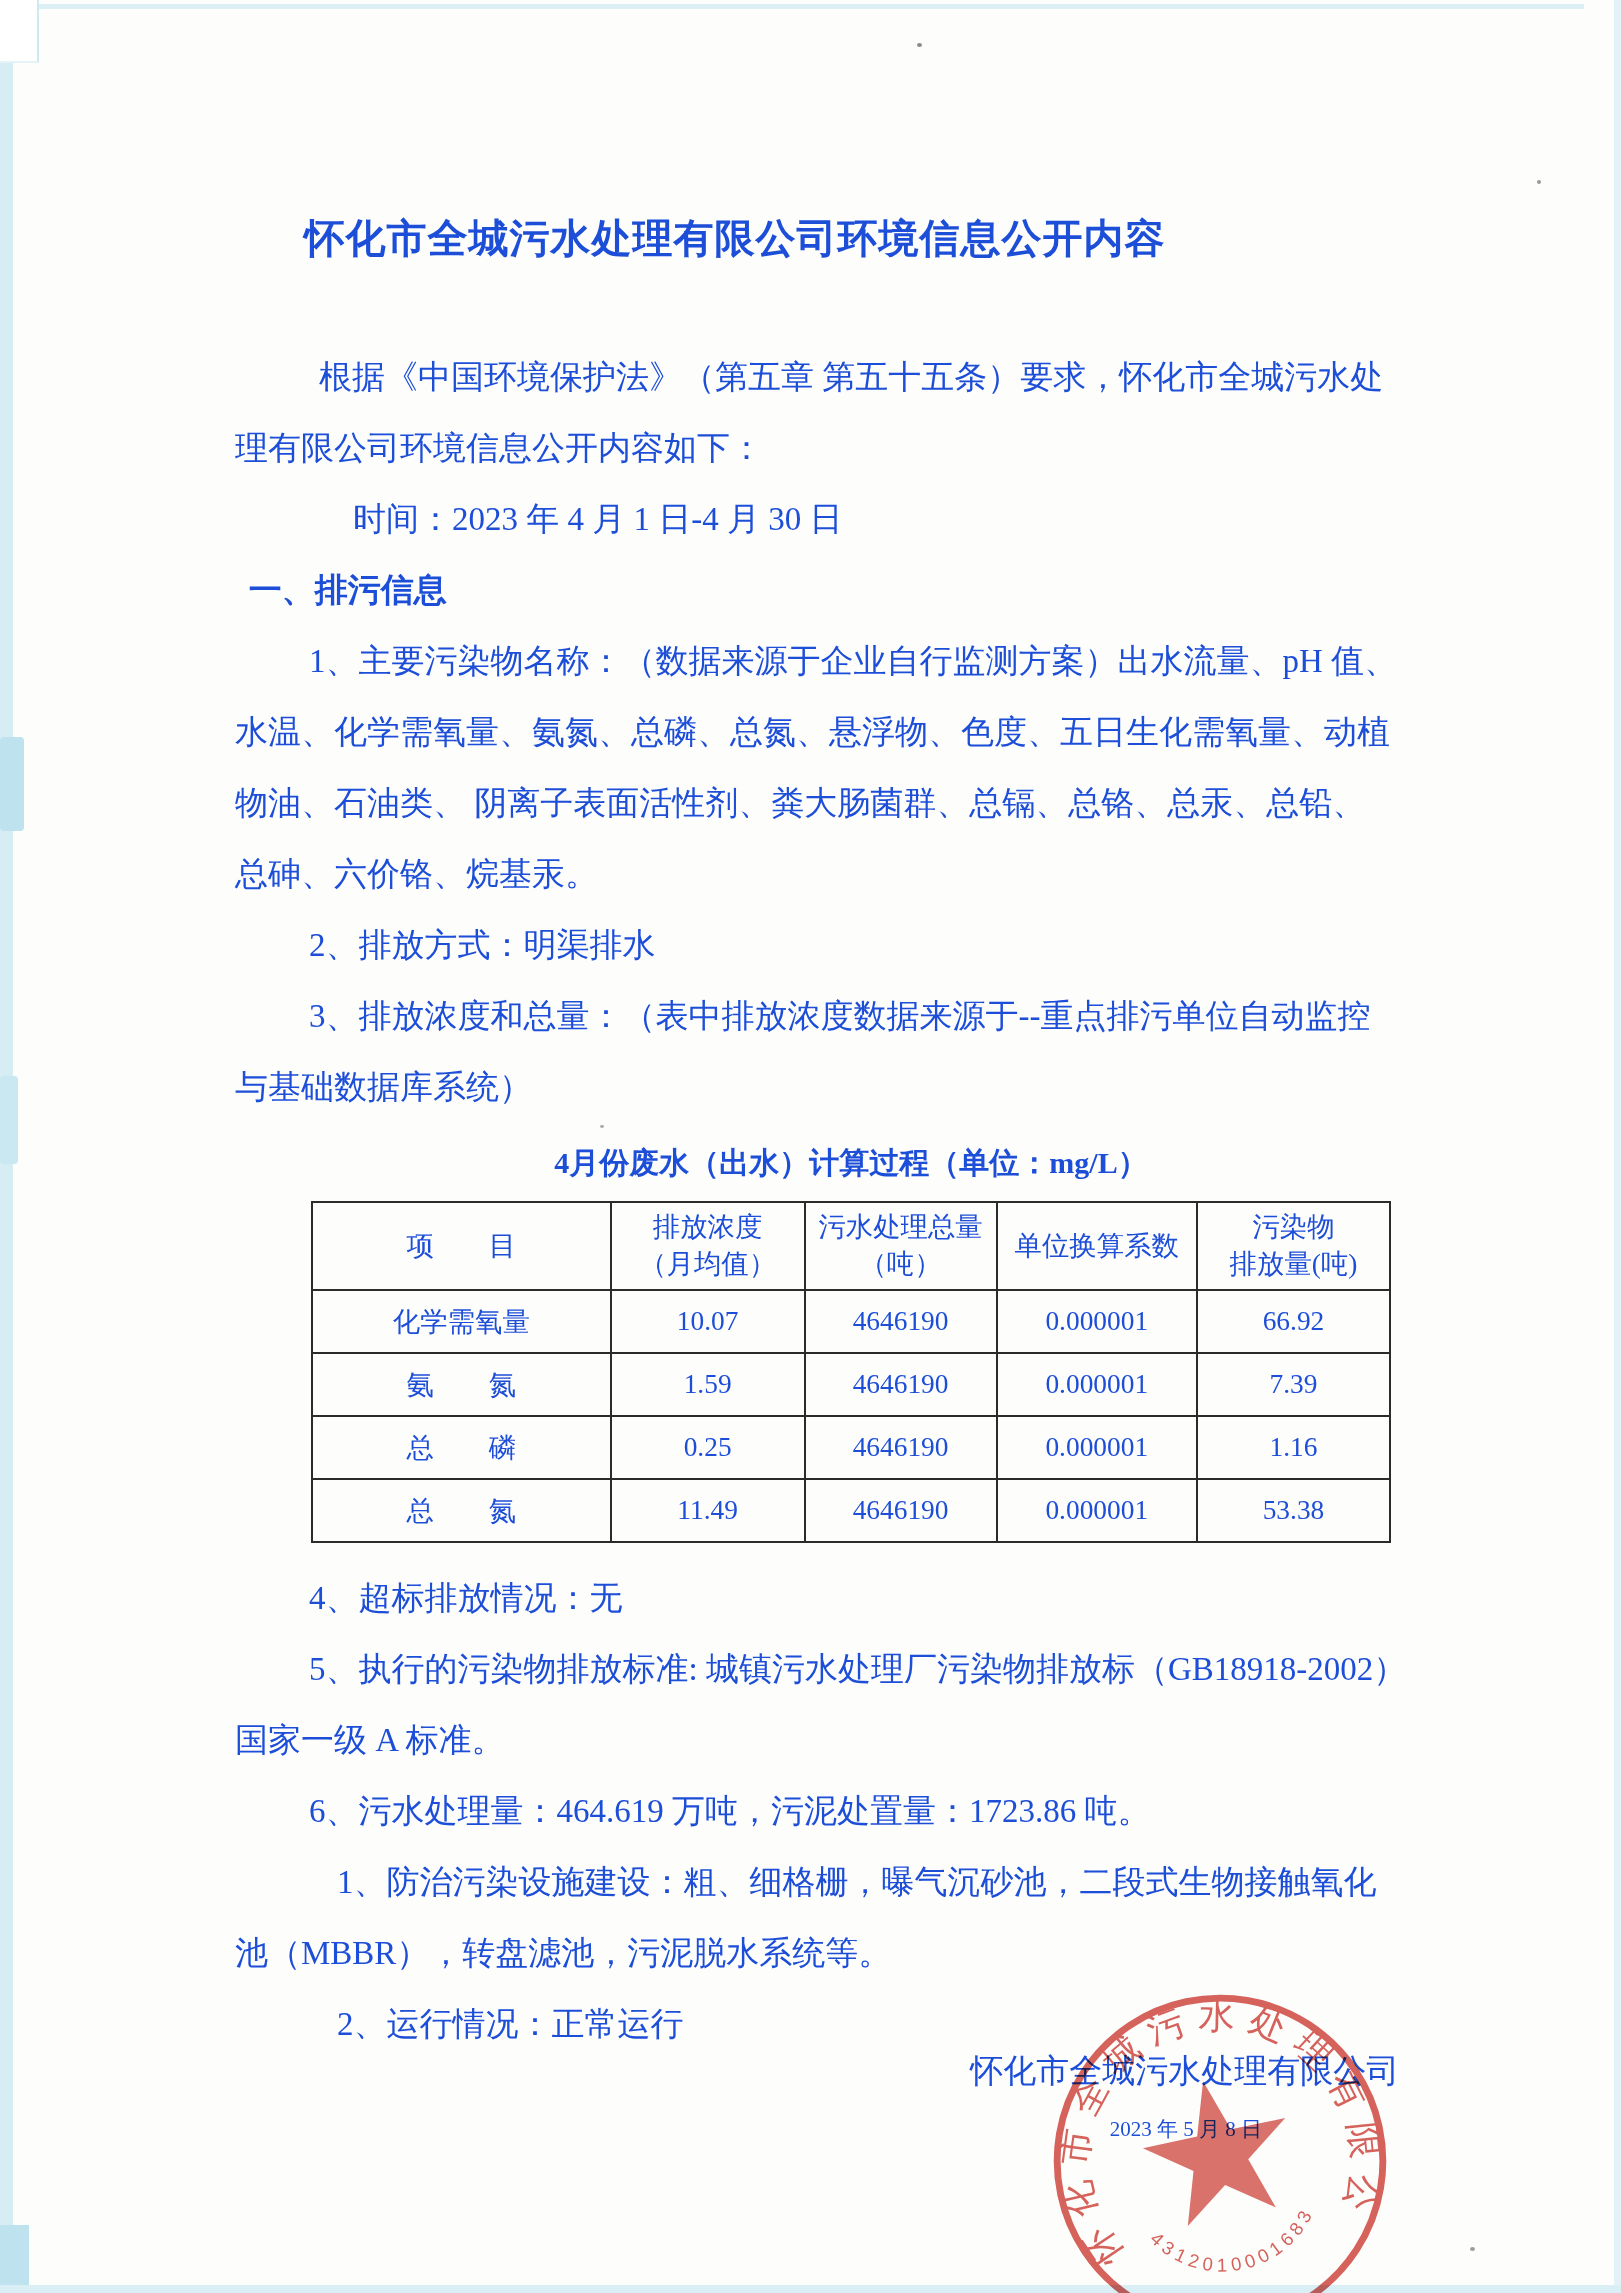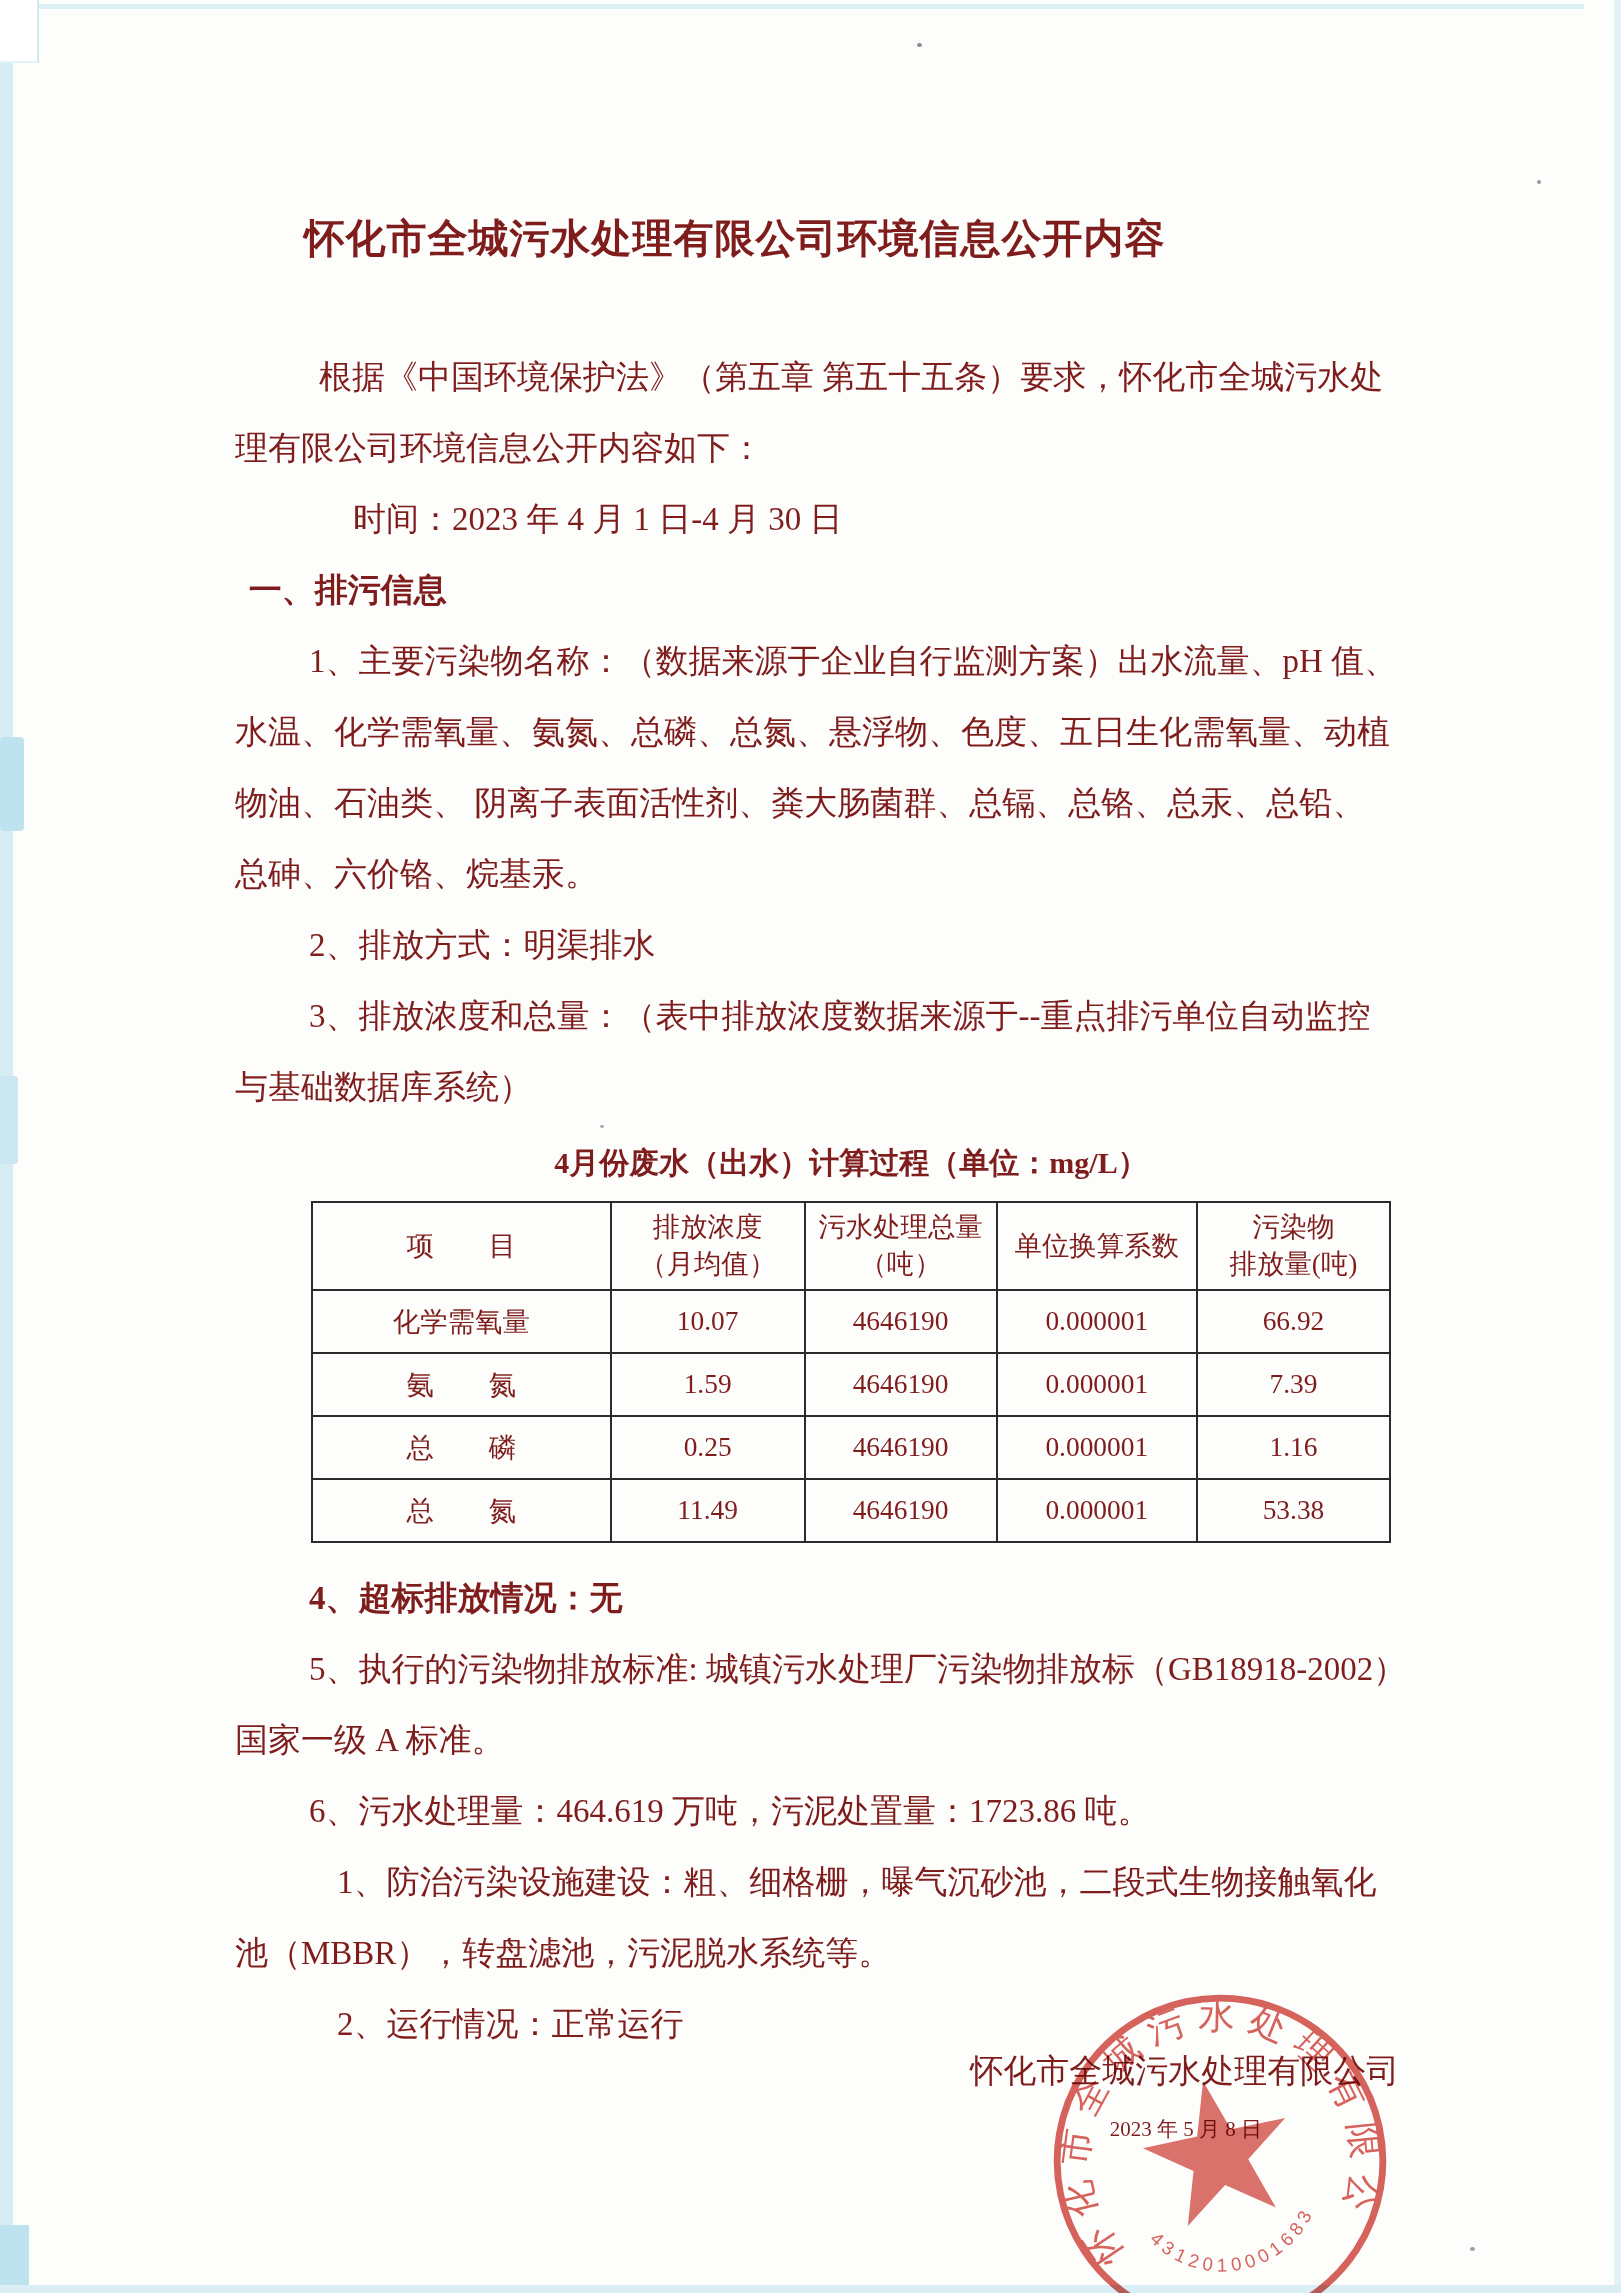--- a/index.html
+++ b/index.html
@@ -1,34 +1,34 @@
 <!DOCTYPE html>
 <html><head>
 <meta charset="utf-8">
 <style>
   html,body { margin:0; padding:0; background:#e8e8e8; }
   .page {
     position:relative; width:1621px; height:2294px; margin:0 auto;
     background:#fdfdfc; overflow:hidden;
     font-family:"Liberation Serif","DejaVu Serif",serif;
-    color:#7f1d1d;
+    color:#1d4ed8;
   }
   .content { position:absolute; left:235px; top:0; width:1172px; padding-top:208px; }
   .title {
     font-size:40px; font-weight:bold; letter-spacing:1px;
     text-align:center; height:61px; line-height:61px;
     margin:0 0 73px 0; transform:translateX(-86px); white-space:pre;
   }
   .line { font-size:33px; height:71px; line-height:71px; white-space:pre; }
   .ind-intro { padding-left:84px; }
   .ind-time  { padding-left:118px; }
   .ind-item  { padding-left:74px; }
   .ind-head  { padding-left:13.7px; font-weight:bold; }
   .ind-s2    { padding-left:102px; }
-  .mt-after-table { margin-top:19.6px;font-weight:bold; }
+  .mt-after-table { margin-top:19.6px; }
 
   .table-title {
     font-size:30px; font-weight:bold; height:51px; line-height:51px;
     margin:13.7px 0 0 76px; width:1080px; text-align:center; white-space:pre;
   }
   table.etable {
     margin:13.7px 0 0 76px; width:1080px; border-collapse:collapse;
     table-layout:fixed; font-size:27.4px; text-align:center;
     border:2.9px solid #2b2b2b;
     padding-left:48px;

